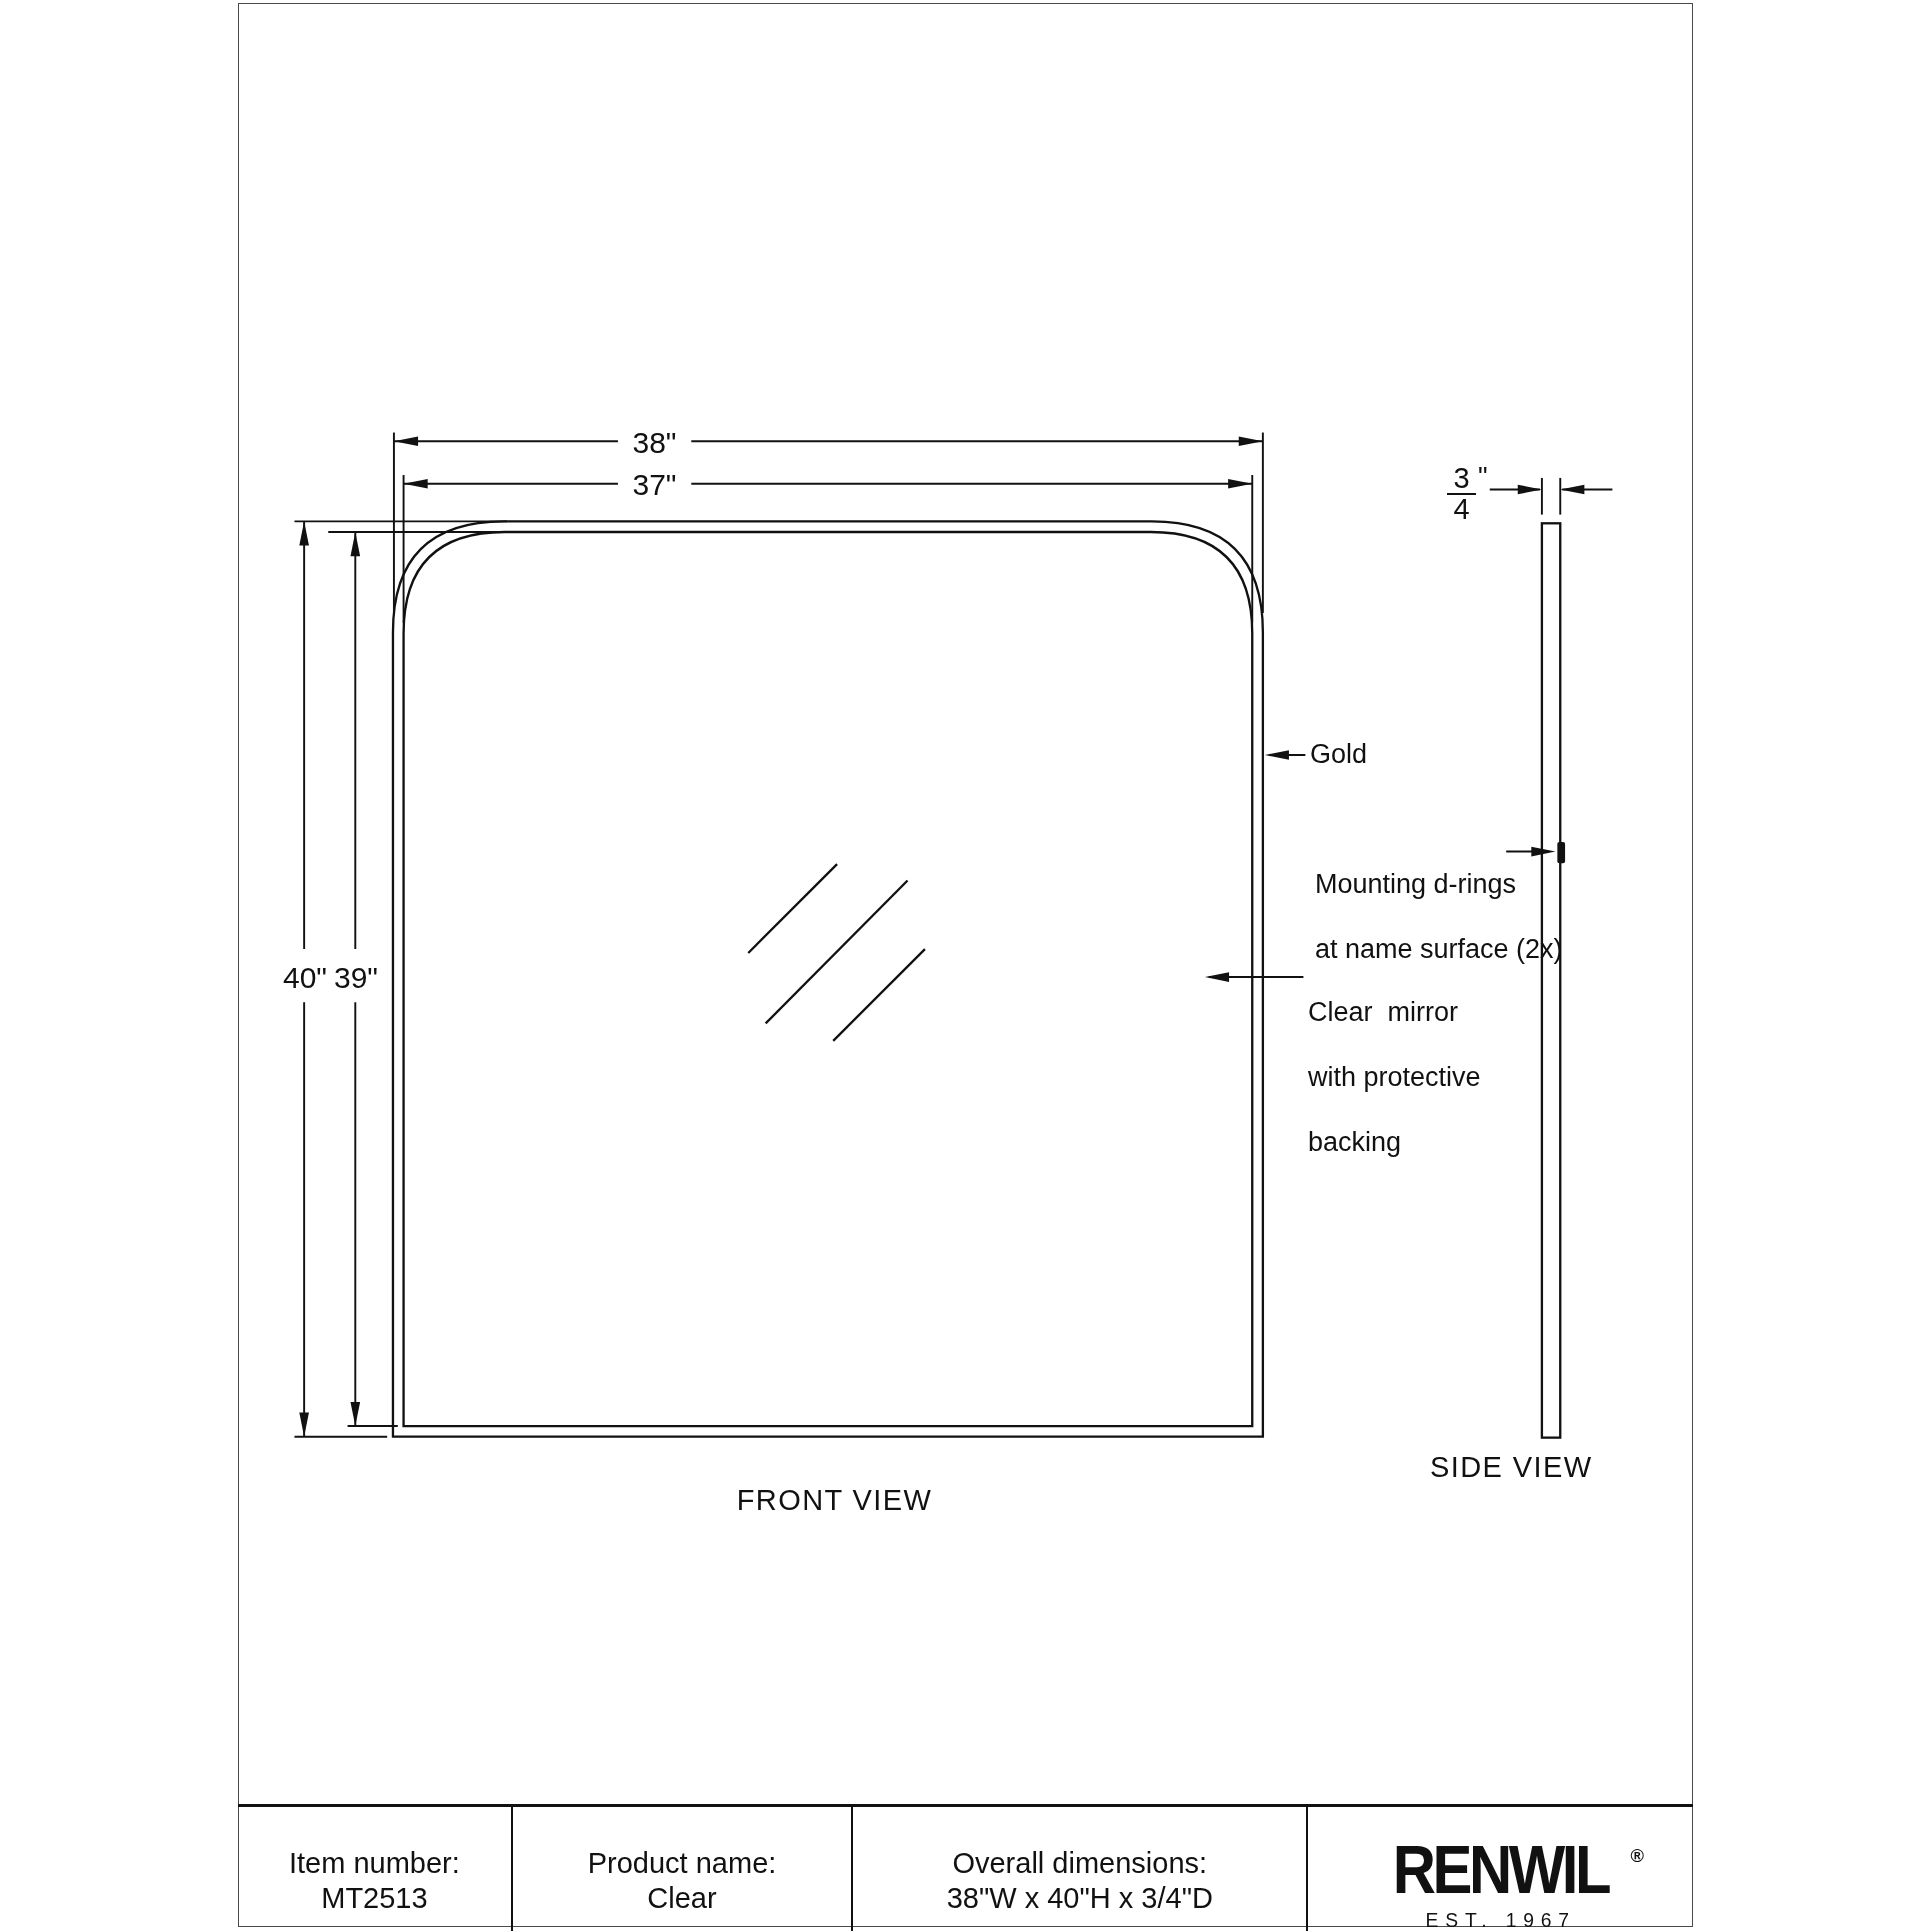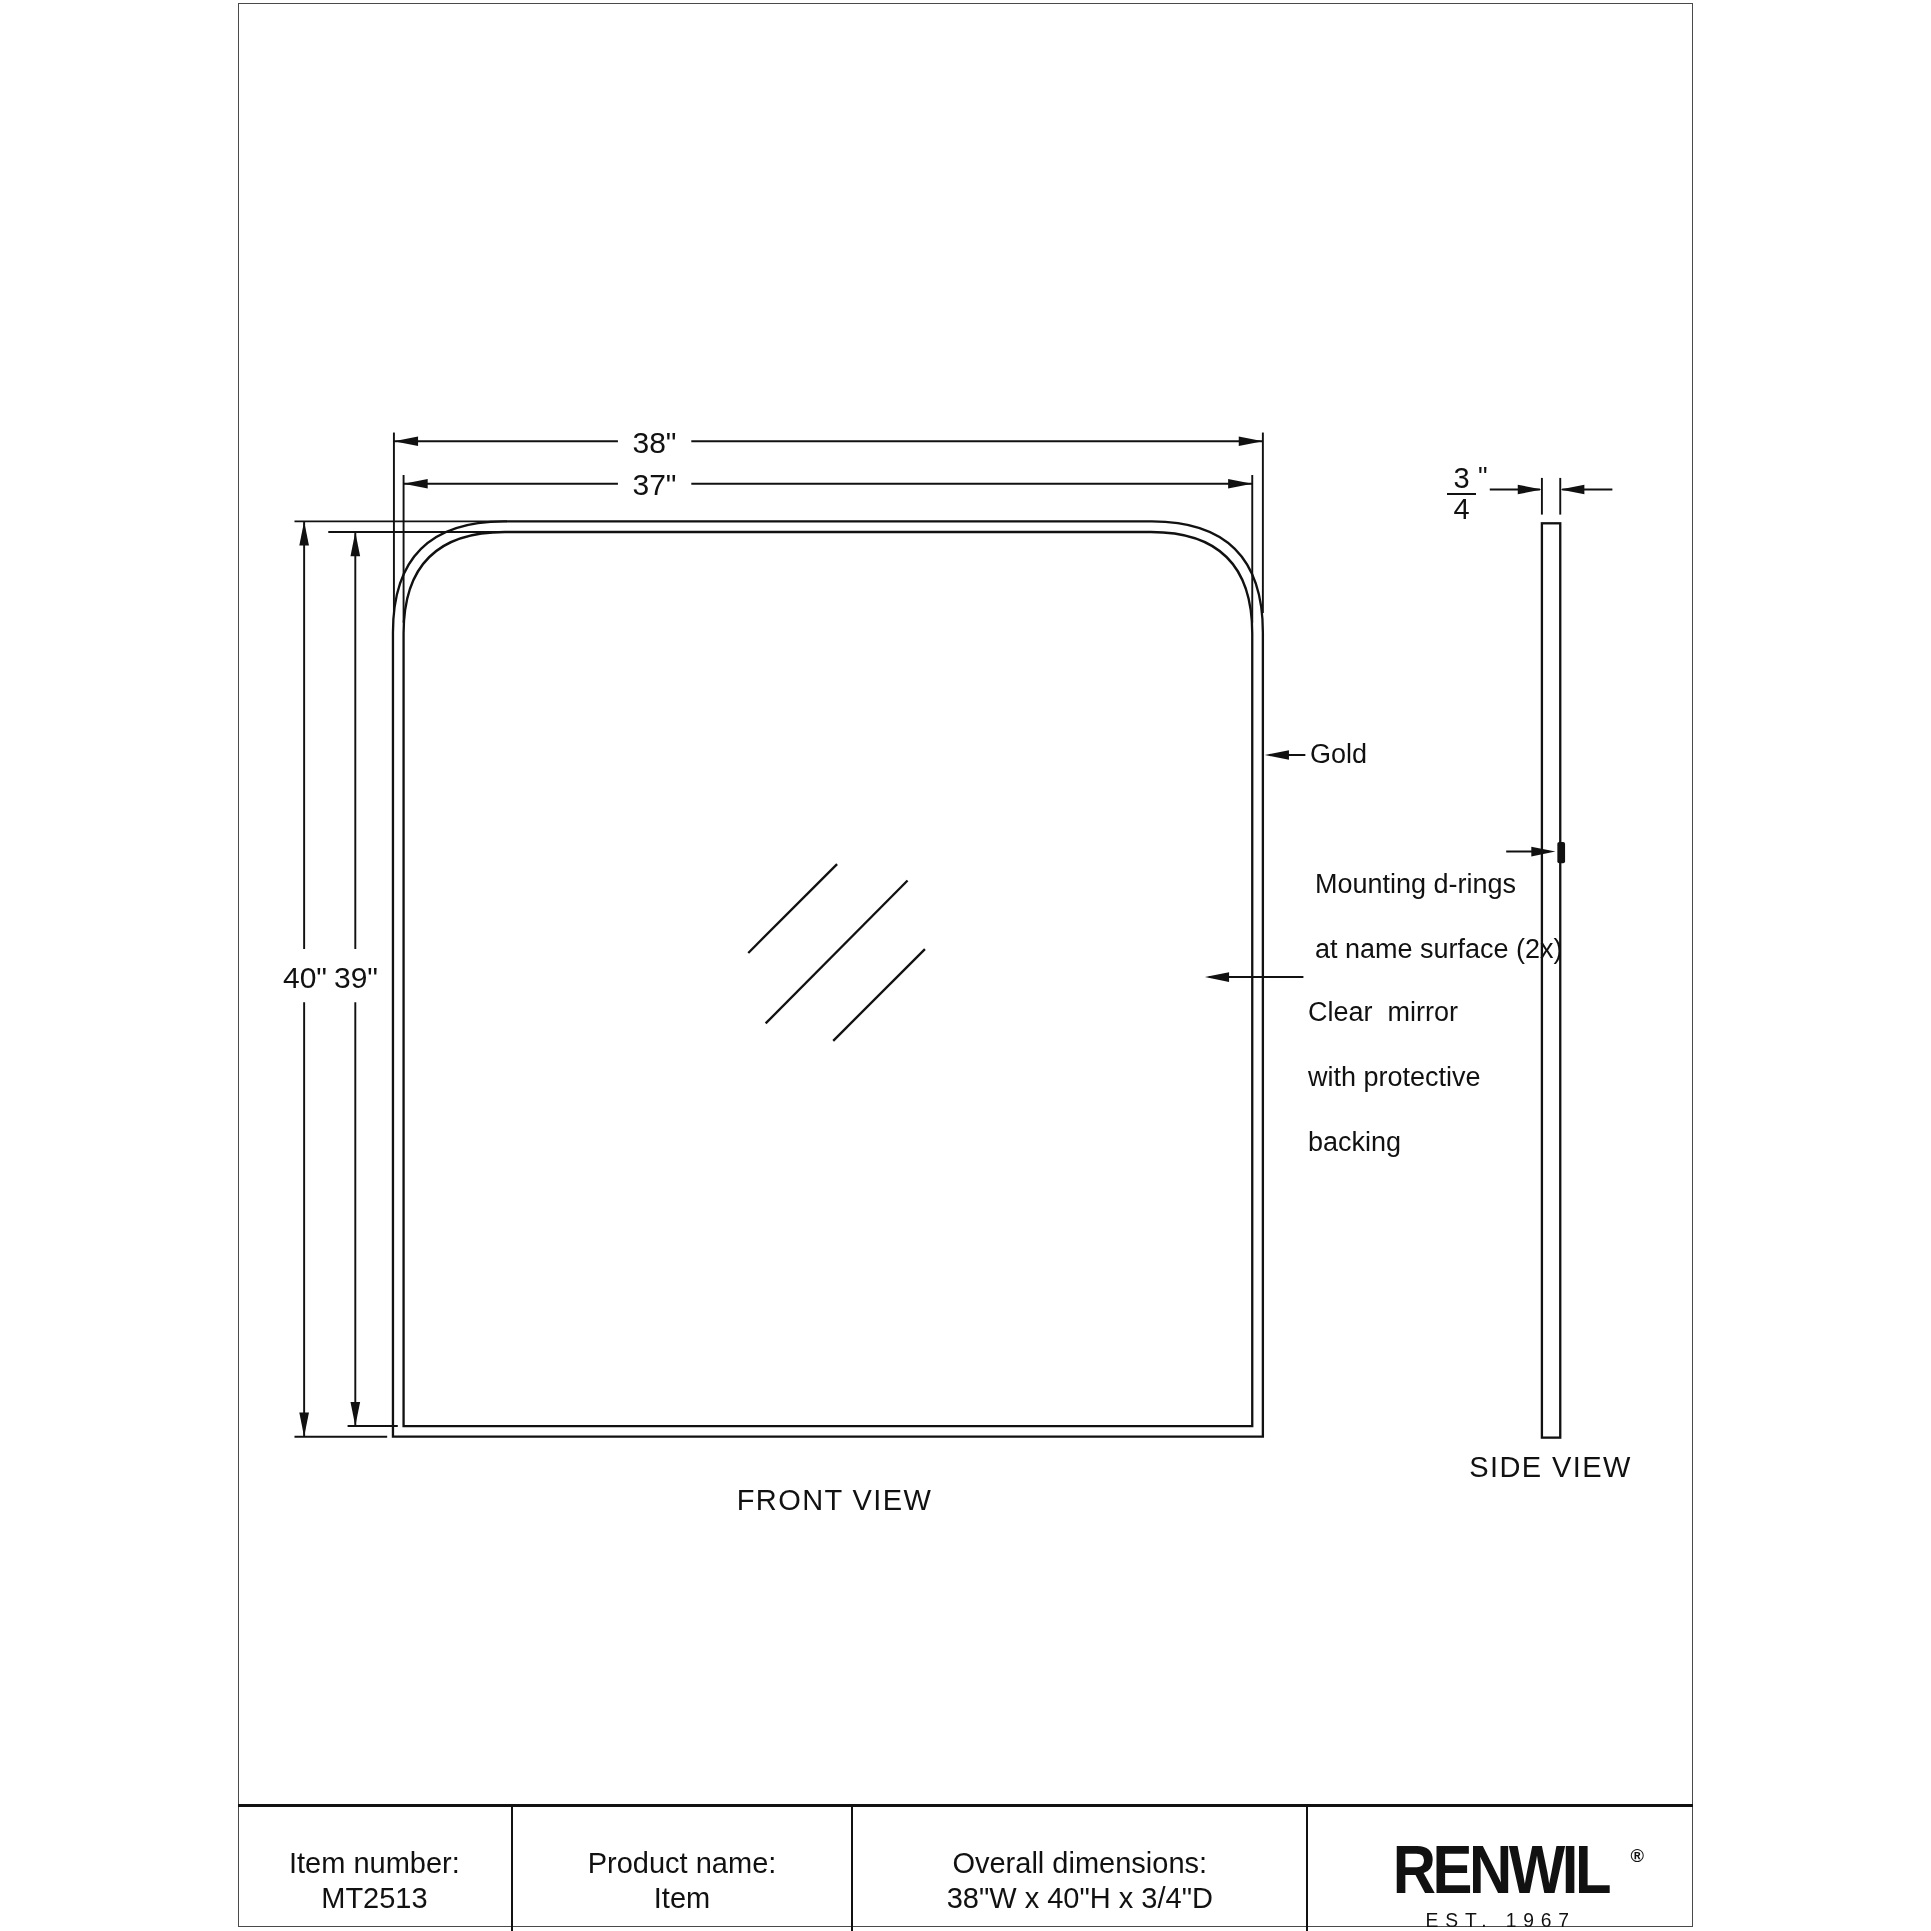--- a/index.html
+++ b/index.html
@@ -142,30 +142,30 @@
     <div class="ann">at name surface (2x)</div>
   </div>
 
   <div class="lbl" style="left:1308px;top:962px;">
     <div class="ann">Clear  mirror</div>
     <div class="ann">with protective</div>
     <div class="ann">backing</div>
   </div>
 
   <div class="lbl view-lbl" style="left:714px;top:1451px;width:241px;text-align:center;margin-top:33px;">FRONT VIEW</div>
-  <div class="lbl view-lbl" style="left:1430px;top:1451px;width:241px;text-align:center;">SIDE VIEW</div>
+  <div class="lbl view-lbl" style="left:1430px;top:1451px;width:241px;">SIDE VIEW</div>
 
   <div id="info-table">
     <div class="cell c1">
       <div>Item number:</div>
       <div>MT2513</div>
     </div>
     <div class="cell c2">
       <div>Product name:</div>
-      <div>Item</div>
+      <div>Clear</div>
     </div>
     <div class="cell c3">
       <div>Overall dimensions:</div>
       <div>38"W x 40"H x 3/4"D</div>
     </div>
     <div class="cell c4">
       <div class="brand-wrap">
         <span class="brand-name">RENWIL</span>
         <span class="brand-reg">®</span>
       </div>

